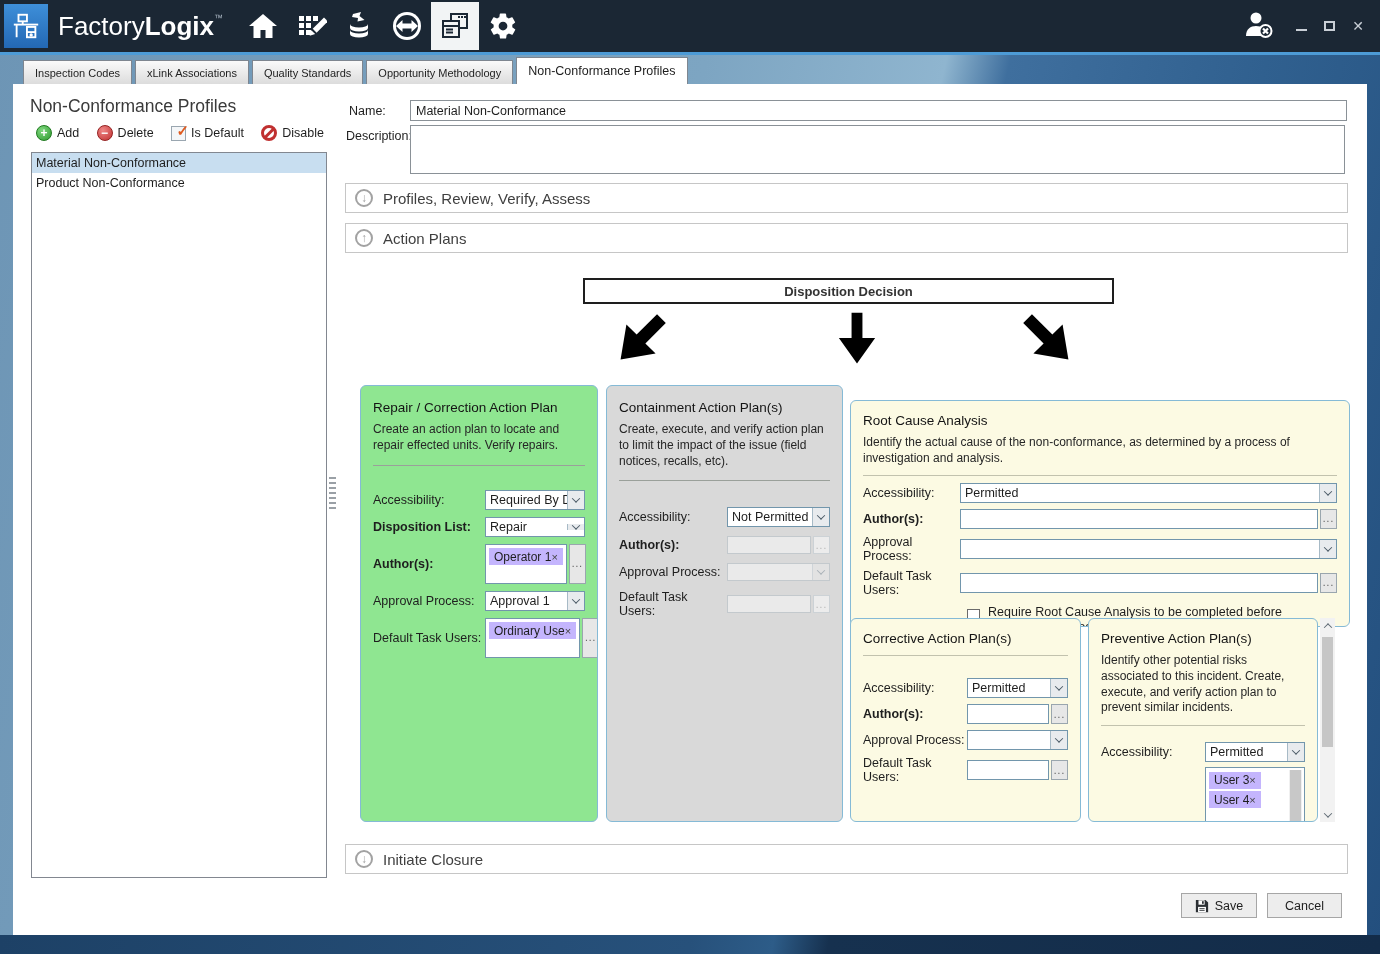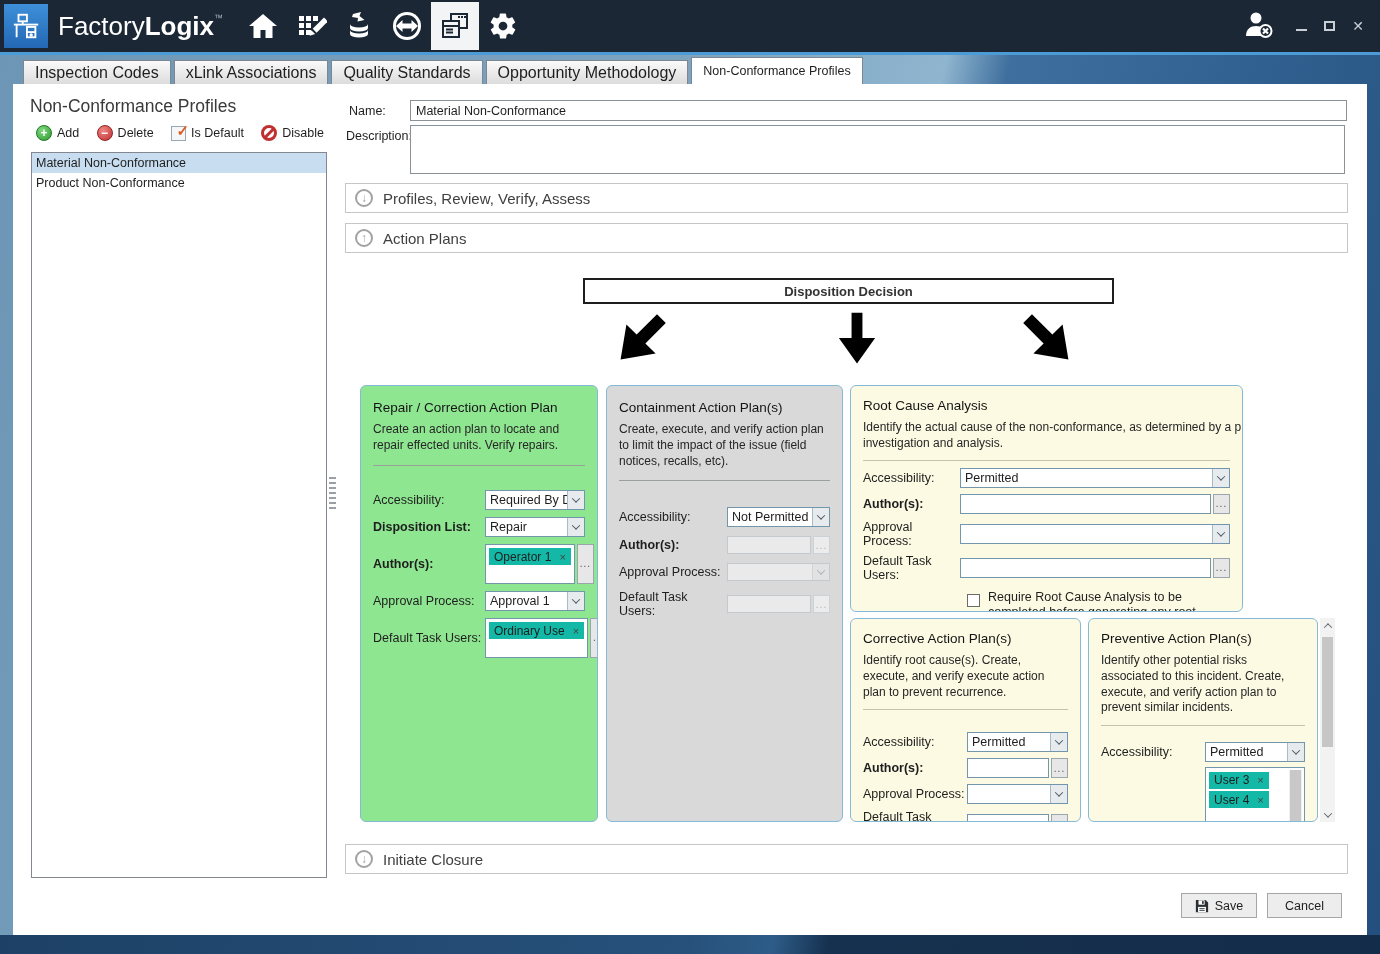--- a/index.html
+++ b/index.html
@@ -19,21 +19,21 @@
   .nav { display:flex; align-items:center; height:52px; margin-left:16px; }
   .nav-item { width:48px; height:48px; display:flex; align-items:center; justify-content:center; }
   .nav-item.active { background:#f2f4f5; }
   .win-right { margin-left:auto; display:flex; align-items:center; margin-right:16px; gap:20px; }
   .wc-group { display:flex; align-items:center; gap:17px; }
   .wc-min { width:11px; height:2px; background:#c9cfd6; margin-top:8px; }
   .wc-max { width:11px; height:10px; border:2px solid #c9cfd6; }
   .wc-close { color:#c9cfd6; font-size:14px; line-height:1; }
   
   .tabs { position:absolute; top:57px; left:23px; height:27px; display:flex; align-items:flex-end; z-index:4; }
-  .tab { height:24px; padding:0 11px; margin-right:3px; display:flex; align-items:center; font-size:16px; color:#1e1e1e; background:linear-gradient(#fafafa,#dcdcdc); border:1px solid #7e8690; border-bottom:none; white-space:nowrap; }
+  .tab { height:24px; padding:0 11px; margin-right:3px; display:flex; align-items:center; font-size:11px; color:#1e1e1e; background:linear-gradient(#fafafa,#dcdcdc); border:1px solid #7e8690; border-bottom:none; white-space:nowrap; }
   .tab.active { height:27px; background:#fff; font-size:12.5px; z-index:5; }
   
   .content { position:absolute; left:13px; top:84px; width:1354px; height:851px; background:#fff; z-index:3; }
   .bottomstrip { position:absolute; bottom:0; left:0; right:0; height:19px; background:linear-gradient(100deg,#1d4166 0%,#27517b 50%,#2d5c88 56%,#16314f 60%,#132c49 100%); z-index:6; }
   
   .lp-title { position:absolute; left:30px; top:96px; font-size:17.5px; color:#3a3a3a; z-index:4; }
   .lp-toolbar { position:absolute; left:36px; top:125px; width:288px; display:flex; align-items:center; justify-content:space-between; z-index:4; }
   .tool-btn { display:flex; align-items:center; gap:5px; font-size:12.5px; color:#1e1e1e; }
   .ico-circle { width:16px; height:16px; border-radius:50%; display:flex; align-items:center; justify-content:center; color:#fff; font-size:12px; line-height:1; font-weight:bold; flex:none; }
   .ico-add { background:radial-gradient(circle at 35% 30%,#7fd87f,#2f9a2f); border:1px solid #1f7a1f; }
@@ -54,41 +54,41 @@
   .section { position:absolute; left:345px; width:1003px; height:30px; border:1px solid #c6c6c6; background:#fff; display:flex; align-items:center; gap:10px; padding-left:9px; z-index:4; }
   .circle-arrow { width:18px; height:18px; border:2px solid #a2a2a2; border-radius:50%; color:#a2a2a2; display:flex; align-items:center; justify-content:center; font-size:12px; font-weight:bold; flex:none; line-height:1; }
   .section-label { font-size:15px; color:#3f3f3f; }
   
   .decision-box { position:absolute; left:583px; top:278px; width:531px; height:26px; border:2px solid #1e1e1e; background:#fff; display:flex; align-items:center; justify-content:center; font-weight:bold; font-size:13px; color:#333; z-index:4; }
   .flow-arrow { position:absolute; z-index:4; }
   
   .panel { position:absolute; border:1.5px solid #85bad6; border-radius:6px; overflow:hidden; z-index:4; }
   .panel.green { left:360px; top:385px; width:238px; height:437px; background:#8fe691; }
   .panel.gray { left:606px; top:385px; width:237px; height:437px; background:#d9d9d9; }
-  .panel.rootcause { left:850px; top:385px; width:393px; height:227px; background:#fcfae3; }
+  .panel.rootcause { left:850px; top:400px; width:500px; height:227px; background:#fcfae3; }
   .panel.corrective { left:850px; top:618px; width:231px; height:204px; background:#fcfae3; }
   .panel.preventive { left:1088px; top:618px; width:230px; height:204px; background:#fcfae3; }
   .panel-inner { padding:14px 12px 0 12px; }
   .panel-title { font-weight:normal; font-size:13.5px; color:#141414; margin-bottom:7px; }
   .panel-desc { font-size:12px; color:#262626; line-height:1.32; }
   .pdivider { border:none; border-top:1px solid #9aa09a; margin-top:11px; }
   .pdivider.yel { border-top-color:#c2c2ae; }
   .frow { display:flex; align-items:center; margin-bottom:7px; }
   .flabel { font-size:12.5px; color:#1e1e1e; flex:none; }
   .flabel.b { font-weight:bold; }
   .sel { display:flex; height:20px; border:1px solid #7296ac; background:#fff; overflow:hidden; }
   .sel .txt { flex:1; font-size:12.5px; color:#1e1e1e; padding:2px 4px; white-space:nowrap; overflow:hidden; }
   .sel .arr { width:17px; border-left:1px solid #a7bac6; background:#e8ebee; display:flex; align-items:center; justify-content:center; flex:none; }
   .chev { width:6px; height:6px; border-right:1.6px solid #4a5a66; border-bottom:1.6px solid #4a5a66; transform:rotate(45deg) translate(-1px,-1px); }
   .sel.dis { background:#eaeaea; border-color:#c3c9cd; }
   .sel.dis .arr { background:#e2e2e2; border-left-color:#cfd4d8; }
   .sel.dis .chev { border-color:#aab2b8; }
   .listrow { display:flex; align-items:stretch; gap:2px; }
   .listbox { flex:1; border:1px solid #7296ac; background:#fff; padding:2px; overflow:hidden; position:relative; }
-  .chip { display:inline-flex; align-items:center; gap:8px; background:#14b8a6; font-size:12px; color:#1e1e1e; padding:1.5px 5px; margin:1px; white-space:nowrap; }
+  .chip { display:inline-flex; align-items:center; gap:0; background:#c4b5fd; font-size:12px; color:#1e1e1e; padding:1.5px 5px; margin:1px; white-space:nowrap; }
   .chip .x { font-size:11px; color:#444; }
   .ellip-btn { width:17px; border:1px solid #9aa6ae; background:#e7e7e7; color:#555; font-size:10px; display:flex; align-items:center; justify-content:center; flex:none; letter-spacing:1px; }
   .ellip-btn.dis { color:#b5b5b5; border-color:#ccd2d6; background:#ececec; }
   .dis-box { background:#eaeaea; border:1px solid #c3c9cd; height:18px; }
   .cbrow { display:flex; gap:8px; margin-top:8px; }
   .cb { width:13px; height:13px; border:1px solid #6b6b6b; background:#fff; flex:none; margin-top:4px; }
   .cb-text { font-size:12.5px; color:#1e1e1e; line-height:1.25; }
   
   .vscroll { position:absolute; left:1320px; top:618px; width:15px; height:204px; background:#f2f2f2; z-index:4; display:flex; flex-direction:column; align-items:center; }
   .vs-btn { width:15px; height:15px; display:flex; align-items:center; justify-content:center; flex:none; }
@@ -274,21 +274,21 @@
         <span class="flabel" style="width:112px;">Accessibility:</span>
         <div class="sel" style="flex:1;">
           <span class="txt">Required By D...</span>
           <span class="arr">
               <span class="chev"></span>
             </span>
         </div>
       </div>
       <div class="frow">
         <span class="flabel b" style="width:112px;">Disposition List:</span>
-        <div class="sel" style="flex:1;">
+        <div class="sel" style="flex:1;align-items:center;">
           <span class="txt">Repair</span>
           <span class="arr">
               <span class="chev"></span>
             </span>
         </div>
       </div>
       <div class="frow" style="align-items:center;">
         <span class="flabel b" style="width:112px;">Author(s):</span>
         <div class="listrow" style="flex:1; height:40px;">
           <div class="listbox">
@@ -405,21 +405,20 @@
       <div class="cbrow" style="margin-left:104px;">
         <div class="cb"></div>
         <div class="cb-text" style="width:352px;">Require Root Cause Analysis to be completed before generating any root cause Action Plans</div>
       </div>
     </div>
   </div>
 
   <div class="panel corrective">
     <div class="panel-inner" style="padding-top:12px;">
       <div class="panel-title">Corrective Action Plan(s)</div>
-      <div class="panel-desc">Identify root cause(s). Create, execute, and verify execute action plan to prevent recurrence.</div>
       <hr class="pdivider yel" style="margin-top:9px;">
       <div style="height:22px;"></div>
       <div class="frow" style="margin-bottom:6px;">
         <span class="flabel" style="width:104px;">Accessibility:</span>
         <div class="sel" style="flex:1;">
           <span class="txt">Permitted</span>
           <span class="arr">
               <span class="chev"></span>
             </span>
         </div>

